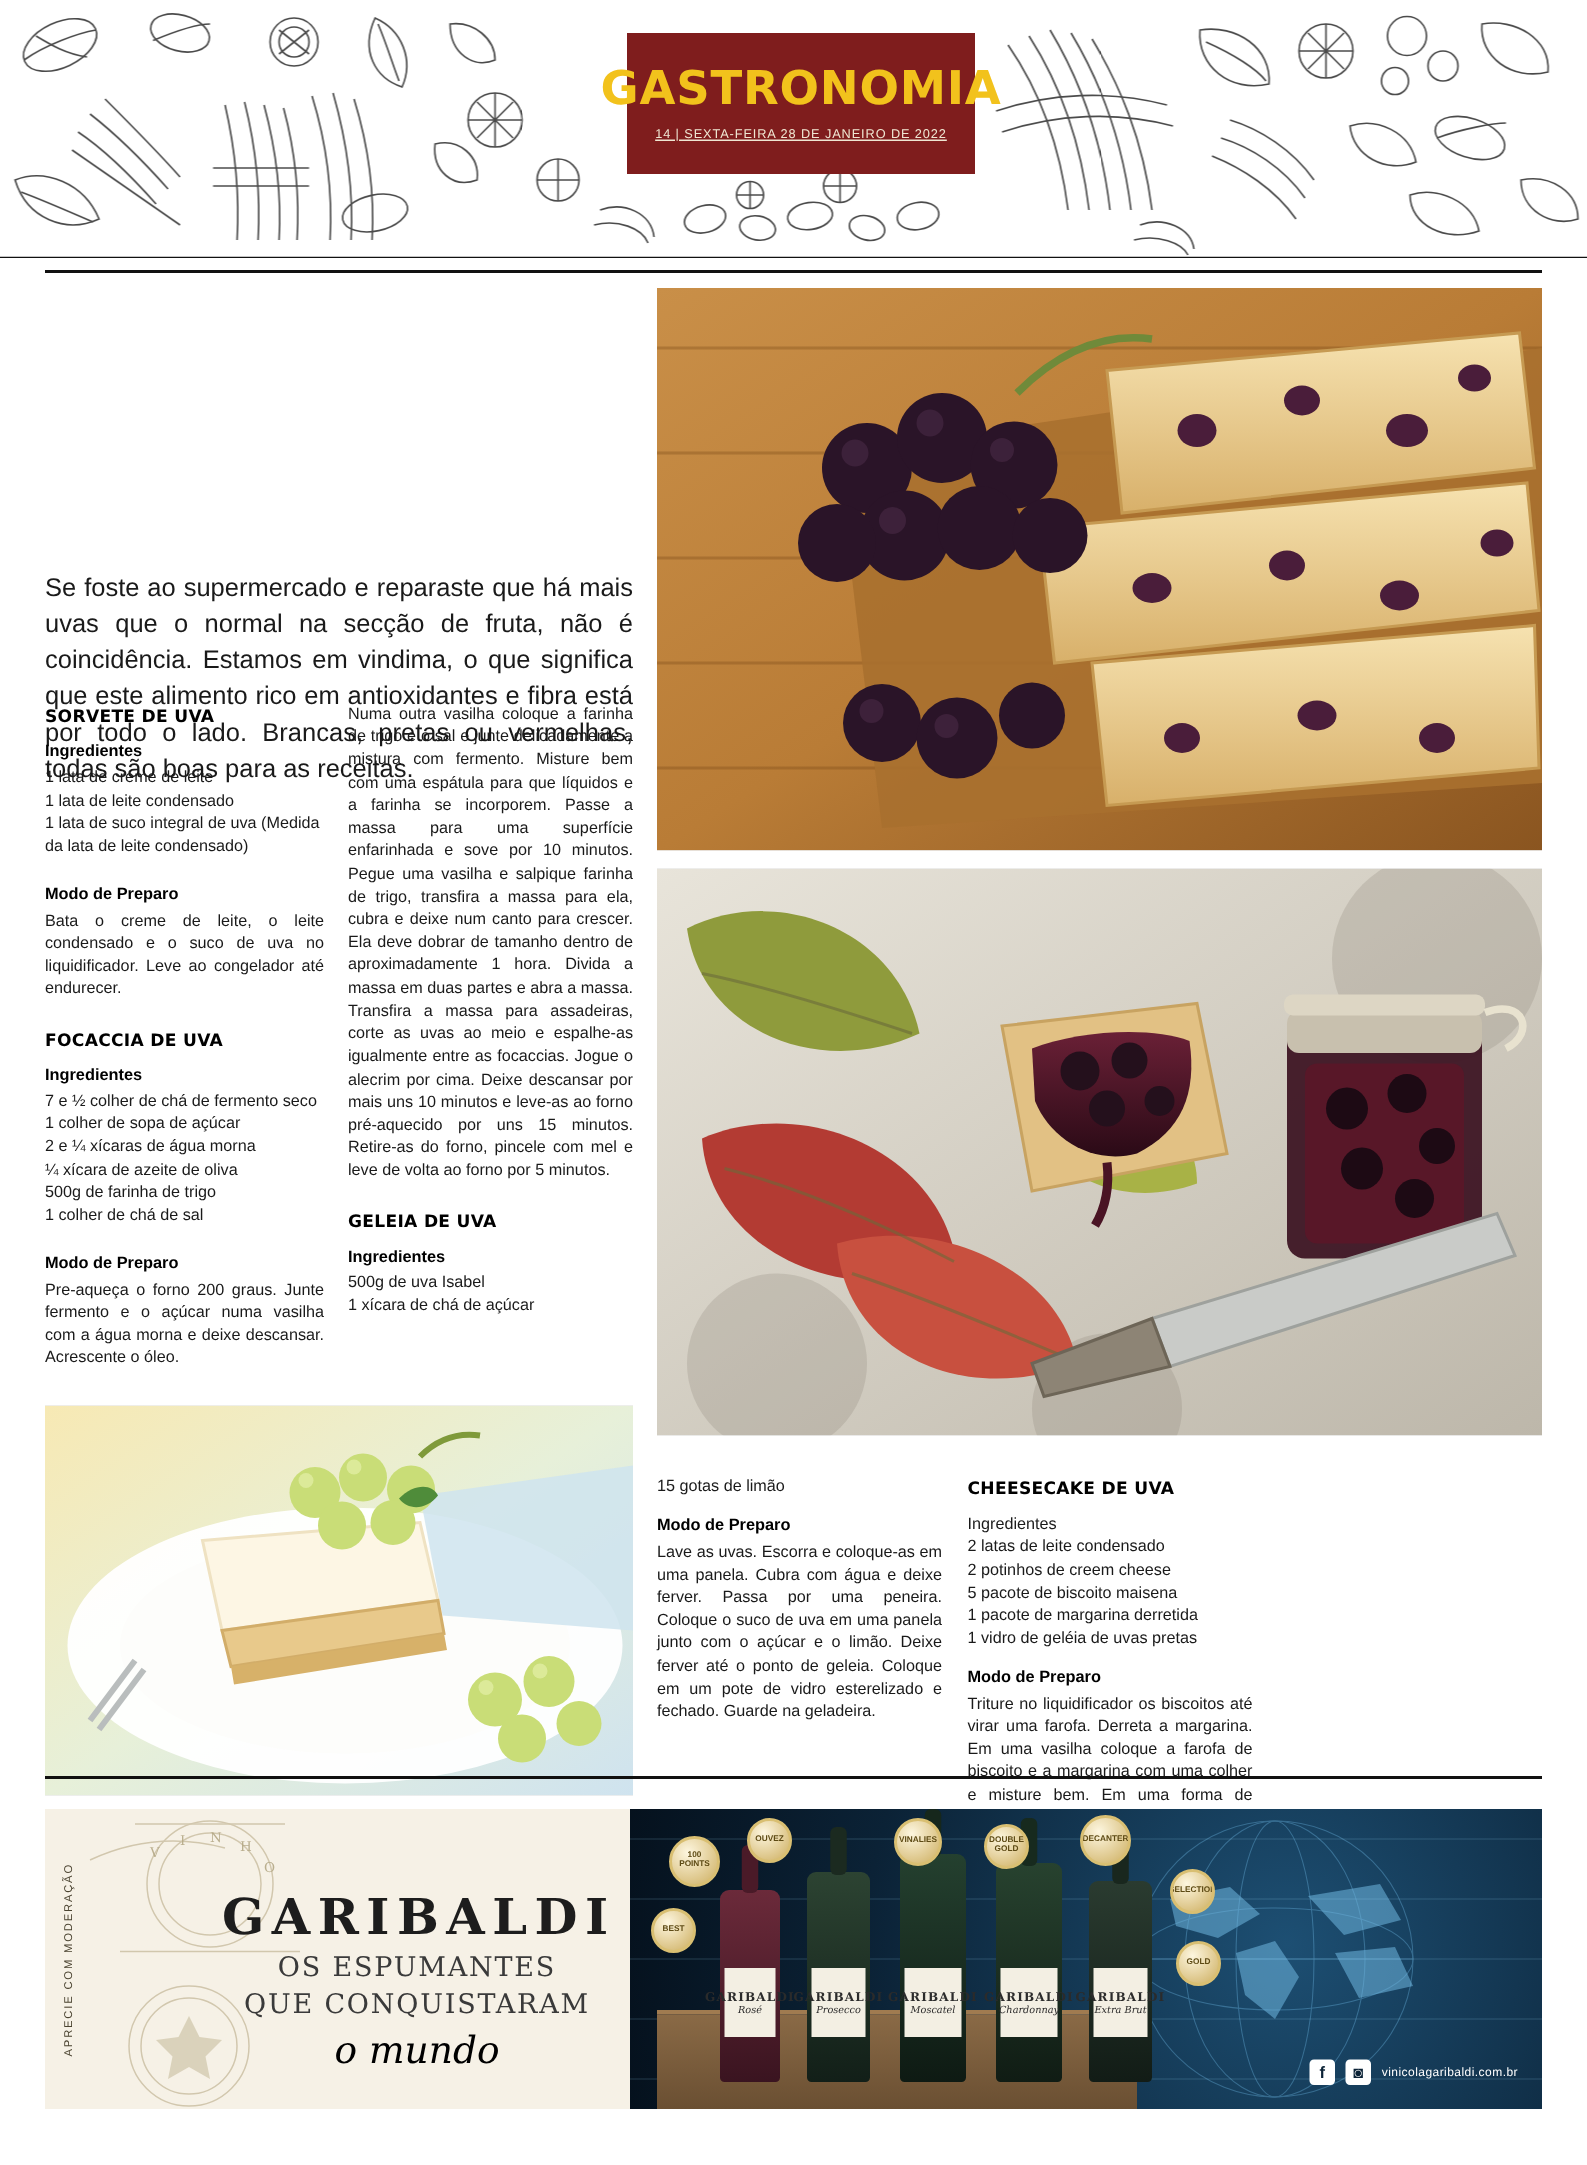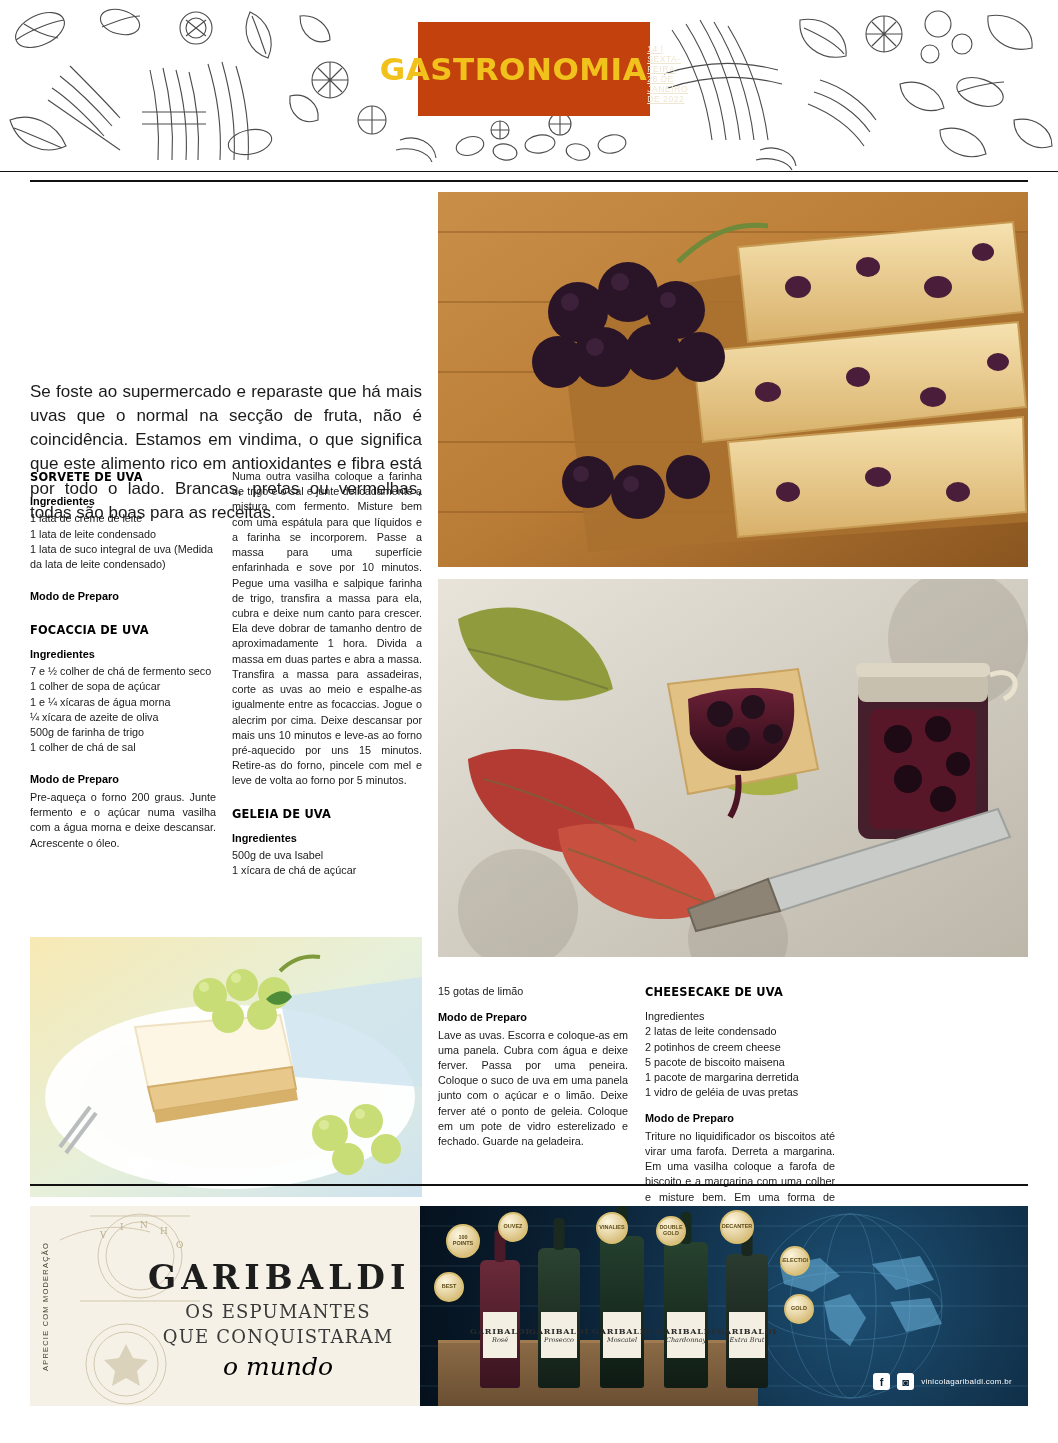--- a/index.html
+++ b/index.html
@@ -25,24 +25,24 @@
     background: #ffffff;
     overflow: hidden;
     border-bottom: 1px solid #111;
   }
   .topband svg { position: absolute; left: 0; top: 0; }
 
   .section-tag {
     position: absolute;
     left: 418px; top: 22px;
     width: 232px; height: 94px;
-    background: #c2410c;
+    background: #7f1d1d;
     color: #fff;
     display: flex;
-    flex-direction: row;
+    flex-direction: column;
     align-items: center;
     justify-content: center;
     z-index: 5;
   }
   .section-tag .title {
     font-family: "DejaVu Sans", sans-serif;
     font-weight: bold;
     font-size: 31px;
     letter-spacing: 0.5px;
     color: #f2c21c;
@@ -406,27 +406,28 @@
 
     <div class="recipe-col c1">
       <div class="rc-title">SORVETE DE UVA</div>
       <div class="rc-sub">Ingredientes</div>
       <div class="rc-lines">
         <p>1 lata de creme de leite</p>
         <p>1 lata de leite condensado</p>
         <p>1 lata de suco integral de uva (Medida da lata de leite condensado)</p>
       </div>
       <div class="rc-sub gap-l">Modo de Preparo</div>
+      <p class="rc-para">Bata o creme de leite, o leite condensado e o suco de uva no liquidificador. Leve ao congelador até endurecer.</p>
 
       <div class="rc-title gap-l">FOCACCIA DE UVA</div>
       <div class="rc-sub">Ingredientes</div>
       <div class="rc-lines">
         <p>7 e ½ colher de chá de fermento seco</p>
         <p>1 colher de sopa de açúcar</p>
-        <p>1 e ¼ xícaras de água morna</p>
+        <p>2 e ¼ xícaras de água morna</p>
         <p>¼ xícara de azeite de oliva</p>
         <p>500g de farinha de trigo</p>
         <p>1 colher de chá de sal</p>
       </div>
       <div class="rc-sub gap-l">Modo de Preparo</div>
       <p class="rc-para">Pre-aqueça o forno 200 graus. Junte fermento e o açúcar numa vasilha com a água morna e deixe descansar. Acrescente o óleo.</p>
     </div>
 
     <div class="recipe-col c2">
       <p class="rc-para">Numa outra vasilha coloque a farinha de trigo e o sal e junte delicadamente a mistura com fermento. Misture bem com uma espátula para que líquidos e a farinha se incorporem. Passe a massa para uma superfície enfarinhada e sove por 10 minutos. Pegue uma vasilha e salpique farinha de trigo, transfira a massa para ela, cubra e deixe num canto para crescer. Ela deve dobrar de tamanho dentro de aproximadamente 1 hora. Divida a massa em duas partes e abra a massa. Transfira a massa para assadeiras, corte as uvas ao meio e espalhe-as igualmente entre as focaccias. Jogue o alecrim por cima. Deixe descansar por mais uns 10 minutos e leve-as ao forno pré-aquecido por uns 15 minutos. Retire-as do forno, pincele com mel e leve de volta ao forno por 5 minutos.</p>

